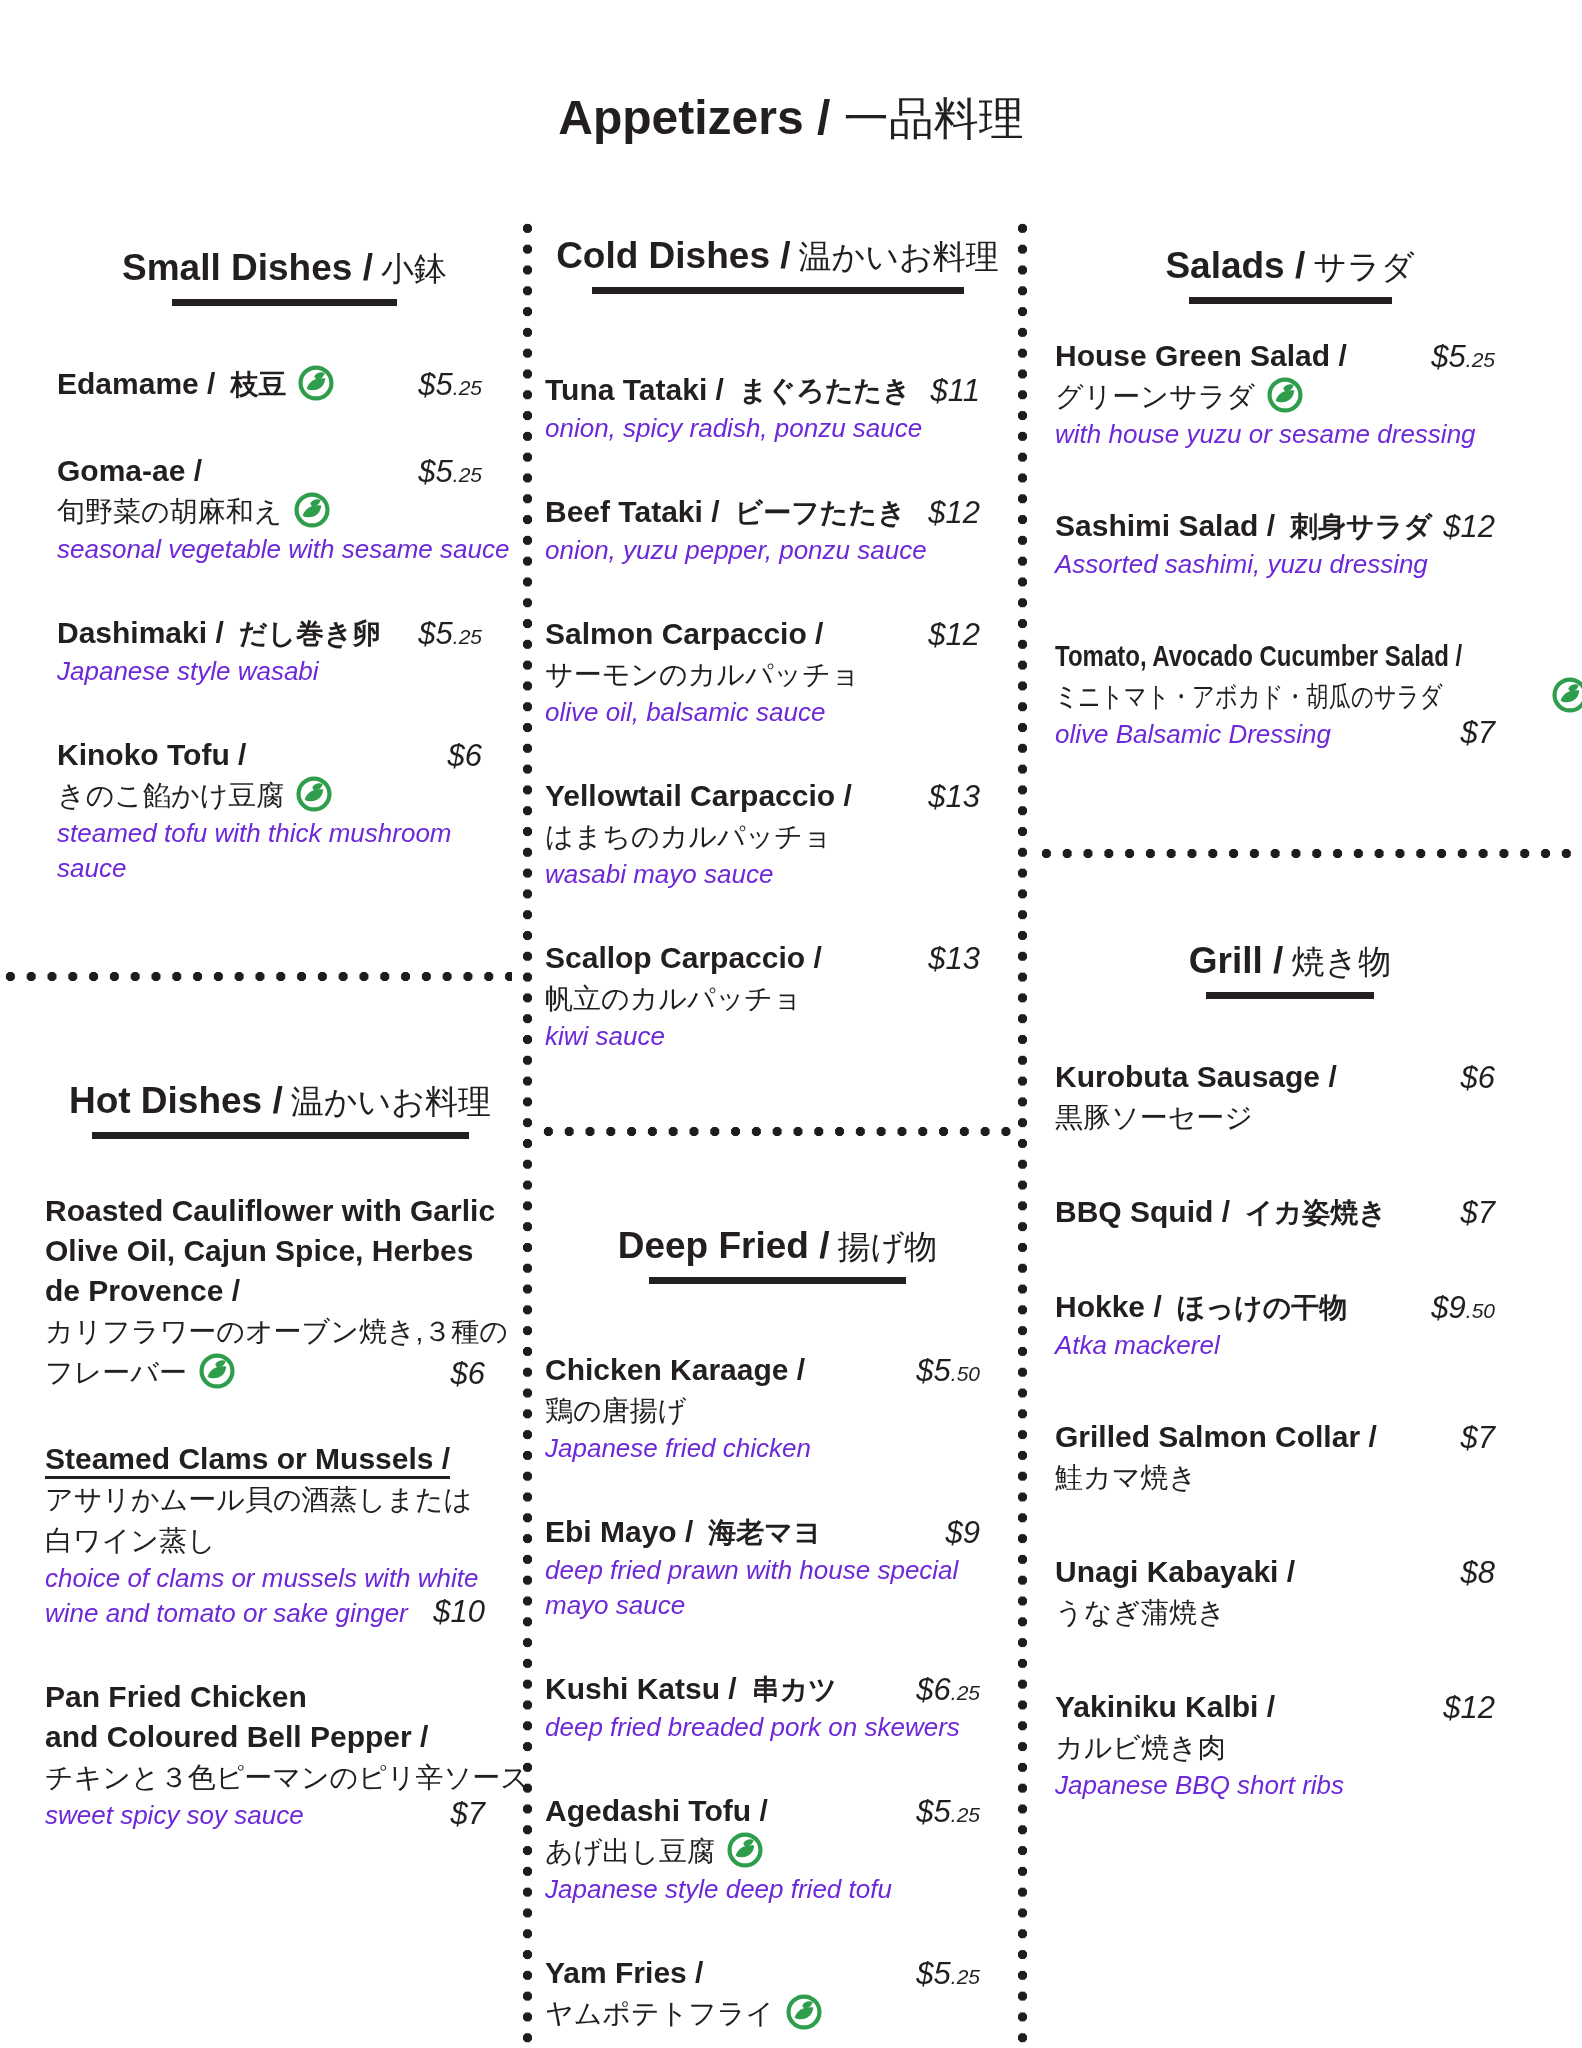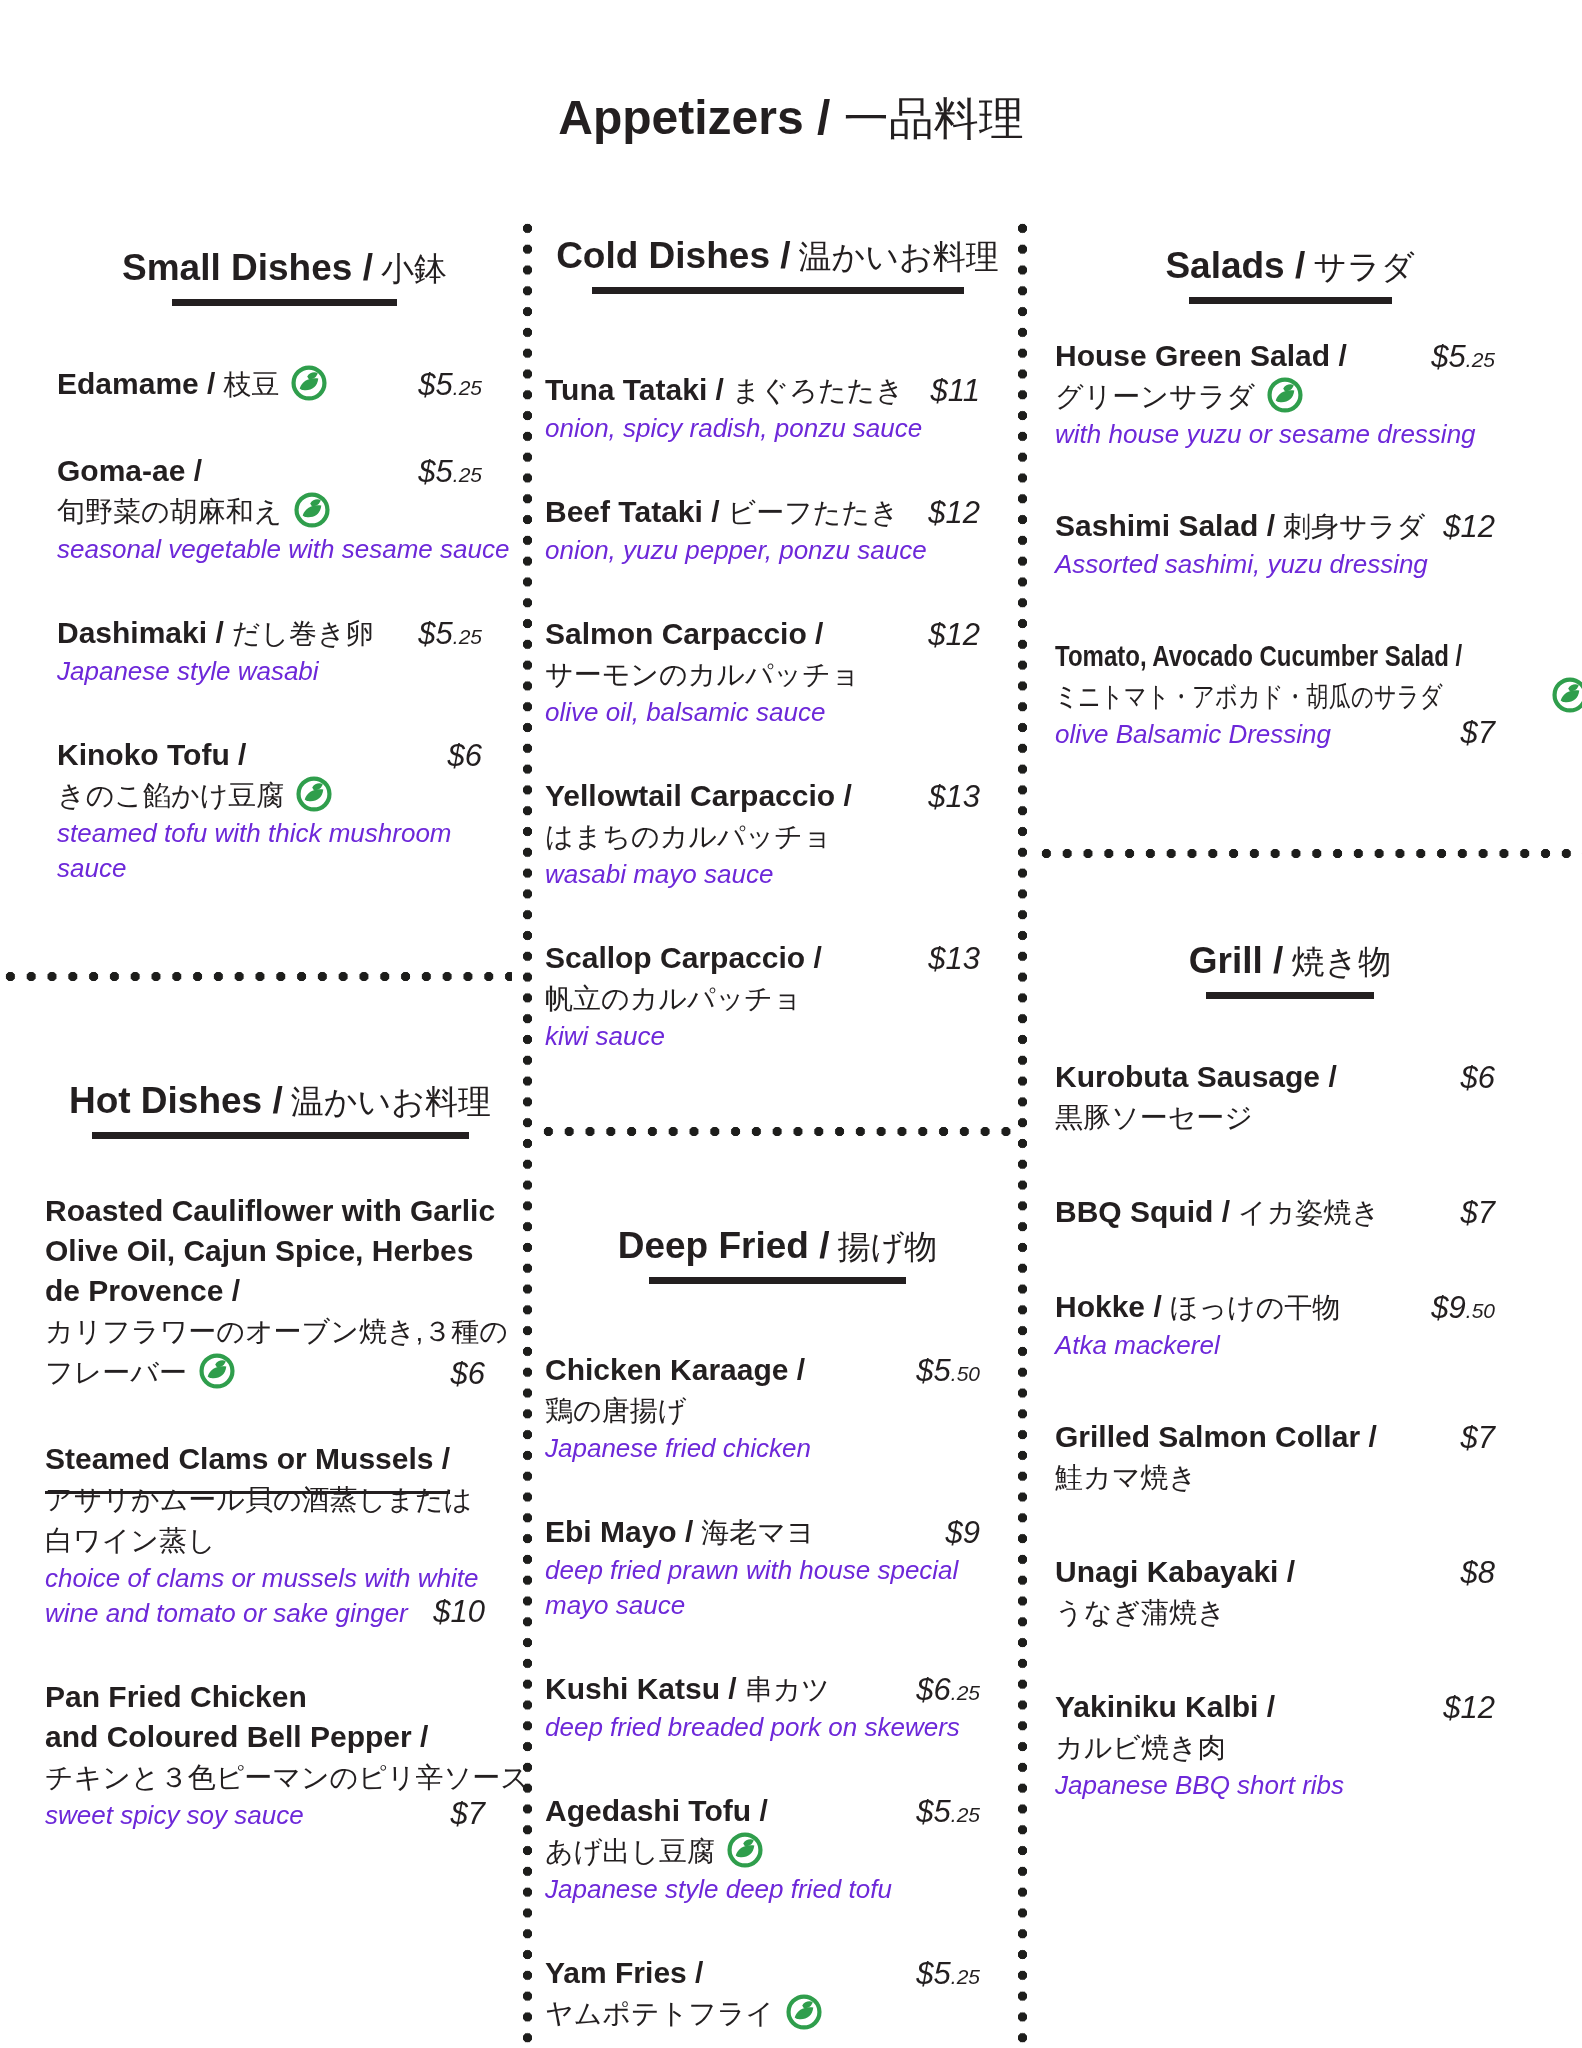--- a/index.html
+++ b/index.html
@@ -46,27 +46,27 @@
   .sec-1-0 .sec-bar{width:372px;}
   .sec-1-1 .sec-bar{width:257px;}
   .sec-2-0 .sec-bar{width:203px;}
   .sec-2-1 .sec-bar{width:168px;}
 
   
   .menu-item{position:relative;margin-bottom:46px;}
   .sec-2-0 .menu-item,.sec-2-1 .menu-item{margin-bottom:54px;}
   .t-line{font-size:30px;line-height:40px;white-space:nowrap;}
   .t-en{font-weight:700;}
-  .t-jp{font-weight:400;font-size:28px;margin-left:8px;}
+  .t-jp{font-weight:700;font-size:28px;margin-left:15px;}
   .t-jp2{font-weight:400;font-size:28px;}
   .d-line{font-size:26px;line-height:35px;font-style:italic;color:#6d28d9;}
   .price{position:absolute;top:2px;right:30px;font-style:italic;font-size:31px;line-height:38px;white-space:nowrap;}
   .p-frac{font-size:21px;}
   .price-bottom .price{top:auto;bottom:0;}
-  .u-line{border-bottom:3px solid #231f20;padding-bottom:16px;}
+  .u-line{border-bottom:3px solid #231f20;padding-bottom:1px;}
   .condensed{display:inline-block;transform:scaleX(0.8);transform-origin:0 60%;}
   .leaf{display:inline-block;width:36px;height:36px;margin-left:12px;vertical-align:-7px;}
   .leaf svg{width:100%;height:100%;display:block;}
 </style>
 </head>
 <body>
 
 <div class="page">
   <h1 class="page-title">
     <span class="en">Appetizers /</span>

